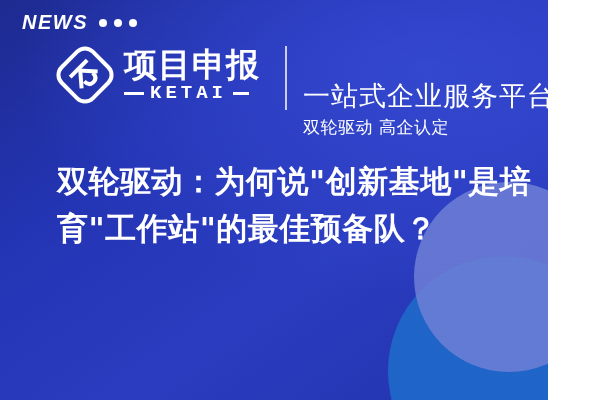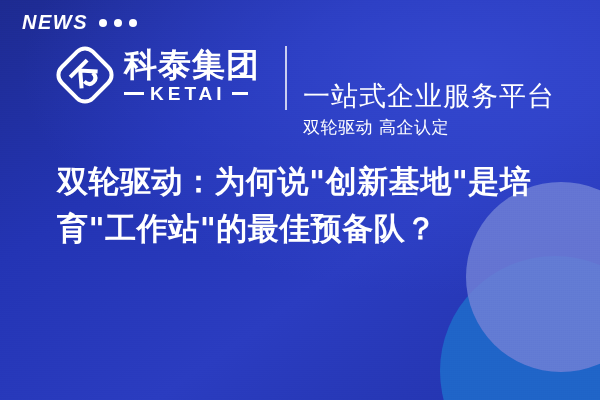--- a/index.html
+++ b/index.html
@@ -7,21 +7,21 @@
     margin: 0;
     padding: 0;
     background: #ffffff;
   }
   body {
     font-family: "Liberation Sans", "DejaVu Sans", sans-serif;
   }
 
   .banner {
     position: relative;
-    width: 600px;
+    width: 548px;
     height: 400px;
     overflow: hidden;
     background: #2536b8;
     background-image:
       radial-gradient(ellipse 120% 90% at 78% 18%, #3347cf 0%, rgba(51,71,207,0) 62%),
       linear-gradient(145deg, #1d2a90 0%, #2334b4 32%, #2a3cc0 62%, #2233ac 100%);
   }
 
   
   .noise {
@@ -127,20 +127,21 @@
     flex: 0 0 auto;
   }
   .wordmark-en .rule.long { width: 20px; }
   .wordmark-en-text {
     color: #ffffff;
     font-size: 19px;
     font-weight: bold;
     letter-spacing: 4px;
     line-height: 1;
     white-space: nowrap;
+    font-family: Liberation Mono, monospace;
   }
 
   .divider {
     position: absolute;
     left: 285px;
     top: 46px;
     width: 2px;
     height: 64px;
     background: rgba(255,255,255,0.75);
   }
@@ -209,21 +210,21 @@
           <rect x="11" y="11" width="44" height="44" rx="11" ry="11" fill="none" stroke="#ffffff" stroke-width="4"></rect>
         </g>
         <g transform="rotate(45 33 33)">
           <path d="M24 23 L24 43" stroke="#ffffff" stroke-width="4" fill="none" stroke-linecap="square"></path>
           <path d="M38 23 L26.5 33.2 L38.5 43.5" stroke="#ffffff" stroke-width="4" fill="none" stroke-linecap="square" stroke-linejoin="miter"></path>
           <path d="M37 26 q7 0 7 6 q0 6 -7 6" stroke="#ffffff" stroke-width="4" fill="none"></path>
         </g>
       </svg>
     </span>
     <span class="wordmark">
-      <span class="wordmark-cn">科泰集团</span>
+      <span class="wordmark-cn">项目申报</span>
       <span class="wordmark-en">
         <span class="rule long"></span>
         <span class="wordmark-en-text">KETAI</span>
         <span class="rule"></span>
       </span>
     </span>
   </div>
 
   <div class="divider"></div>
 

